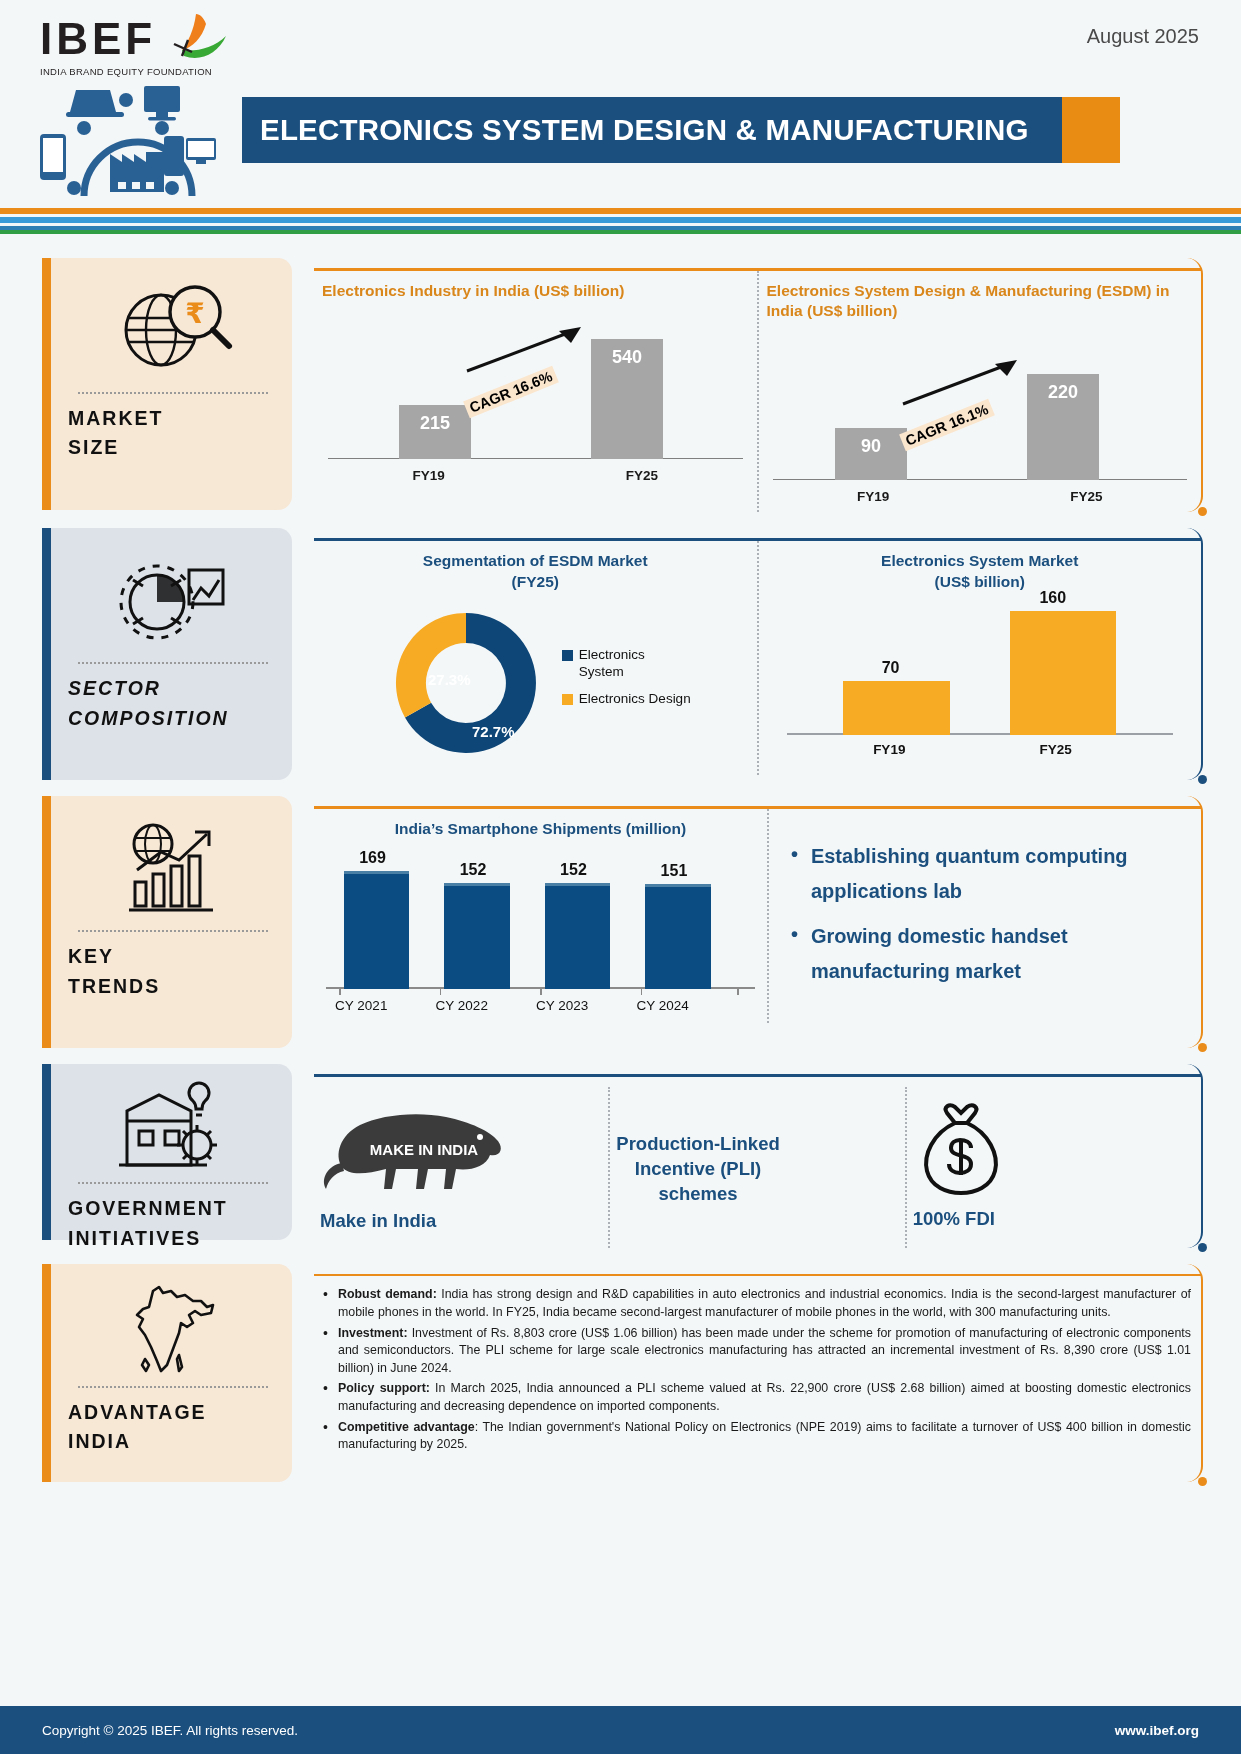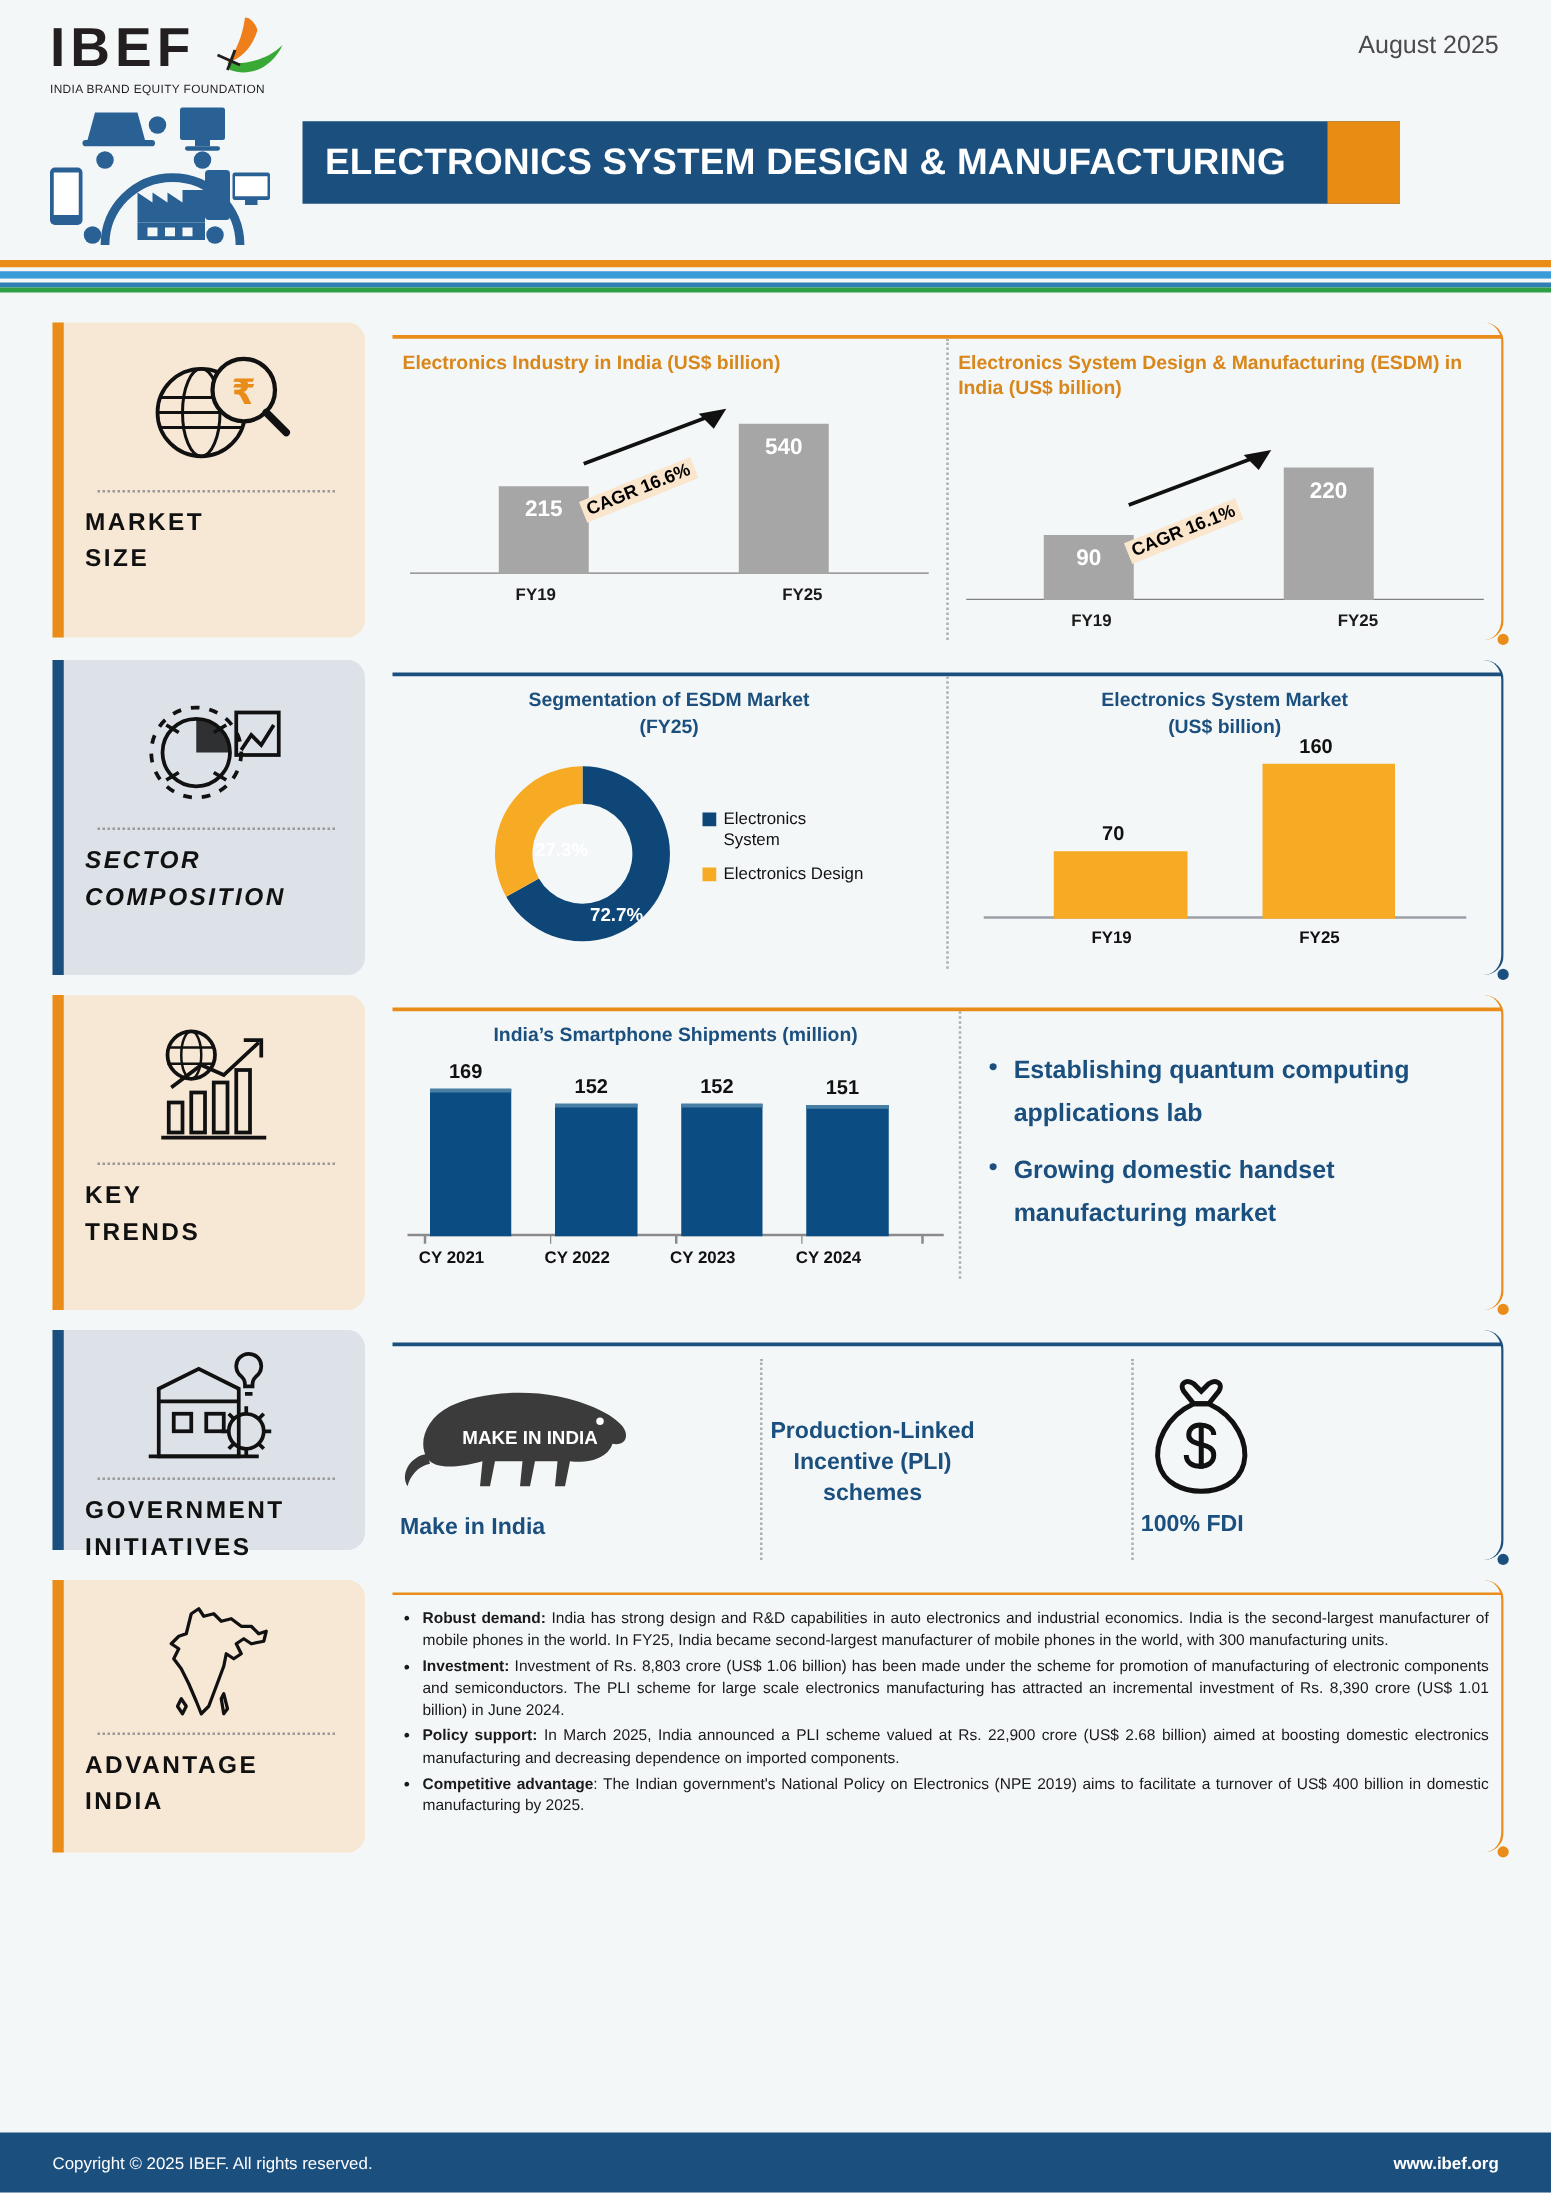--- a/index.html
+++ b/index.html
@@ -96,21 +96,21 @@
   .obar { position:absolute; bottom:24px; background:#f7ab24; }
   .olab { position:absolute; font-size:16px; font-weight:700; color:#111; }
   .oaxis { position:absolute; bottom:24px; left:20px; right:20px; height:1.5px; background:#9aa0a6; }
   .otick { position:absolute; bottom:2px; font-size:13.5px; font-weight:700; color:#111; }
 
   
   .schart { position:relative; height:175px; margin-top:2px; }
   .sbar { position:absolute; bottom:28px; background:#0b4d82; border-top:3px solid #4a7fa5; }
   .slab { position:absolute; font-size:16px; font-weight:700; color:#111; }
   .saxis { position:absolute; bottom:28px; left:4px; right:4px; height:1.5px; background:#8a8a8a; }
-  .stick { position:absolute; bottom:4px; font-size:13.5px; font-weight:700; color:#111;margin-top:24px; }
+  .stick { position:absolute; bottom:4px; font-size:13.5px; font-weight:400; color:#111;margin-top:24px; }
   .stickmark { position:absolute; bottom:22px; width:1.5px; height:7px; background:#8a8a8a; }
 
   .trendlist { font-size:20px; font-weight:700; color:#1b4f7e; line-height:1.75; padding:20px 6px 0 10px; }
   .trendlist li { margin-bottom:10px; list-style:none; position:relative; padding-left:24px; }
   .trendlist li::before { content:"•"; position:absolute; left:4px; top:-2px; font-size:20px; }
 
   
   .gov { display:flex; align-items:stretch; }
   .govcell { flex:1; text-align:center; padding:10px 6px 14px 6px; display:flex; flex-direction:column; align-items:flex-start; justify-content:center; }
   .govcell + .govcell { border-left:2px dotted #aab0b6; }
@@ -212,21 +212,21 @@
       <div class="rule orange"></div>
       <div class="bracket orange"></div>
       <div class="knob orange" style="bottom:-4px;"></div>
 
       <div class="panes">
 
         <div class="pane">
           <div class="ctitle orange">Electronics Industry in India (US$ billion)</div>
           <div class="gchart">
             <div class="gaxis"></div>
-            <div class="gbar" style="left:18%;width:17%;height:70px;">
+            <div class="gbar" style="left:18%;width:17%;height:54px;">
               <span>215</span>
             </div>
             <div class="gbar" style="left:63%;width:17%;height:120px;">
               <span>540</span>
             </div>
             <svg class="arrow" style="left:33%;bottom:108px;" width="130" height="56" viewBox="0 0 130 56">
               <path d="M4 50 L110 10" stroke="#111" stroke-width="3" fill="none"></path>
               <path d="M118 6 L96 10 L108 22 Z" fill="#111"></path>
             </svg>
             <div class="cagr" style="left:33%;bottom:84px;">CAGR 16.6%</div>

